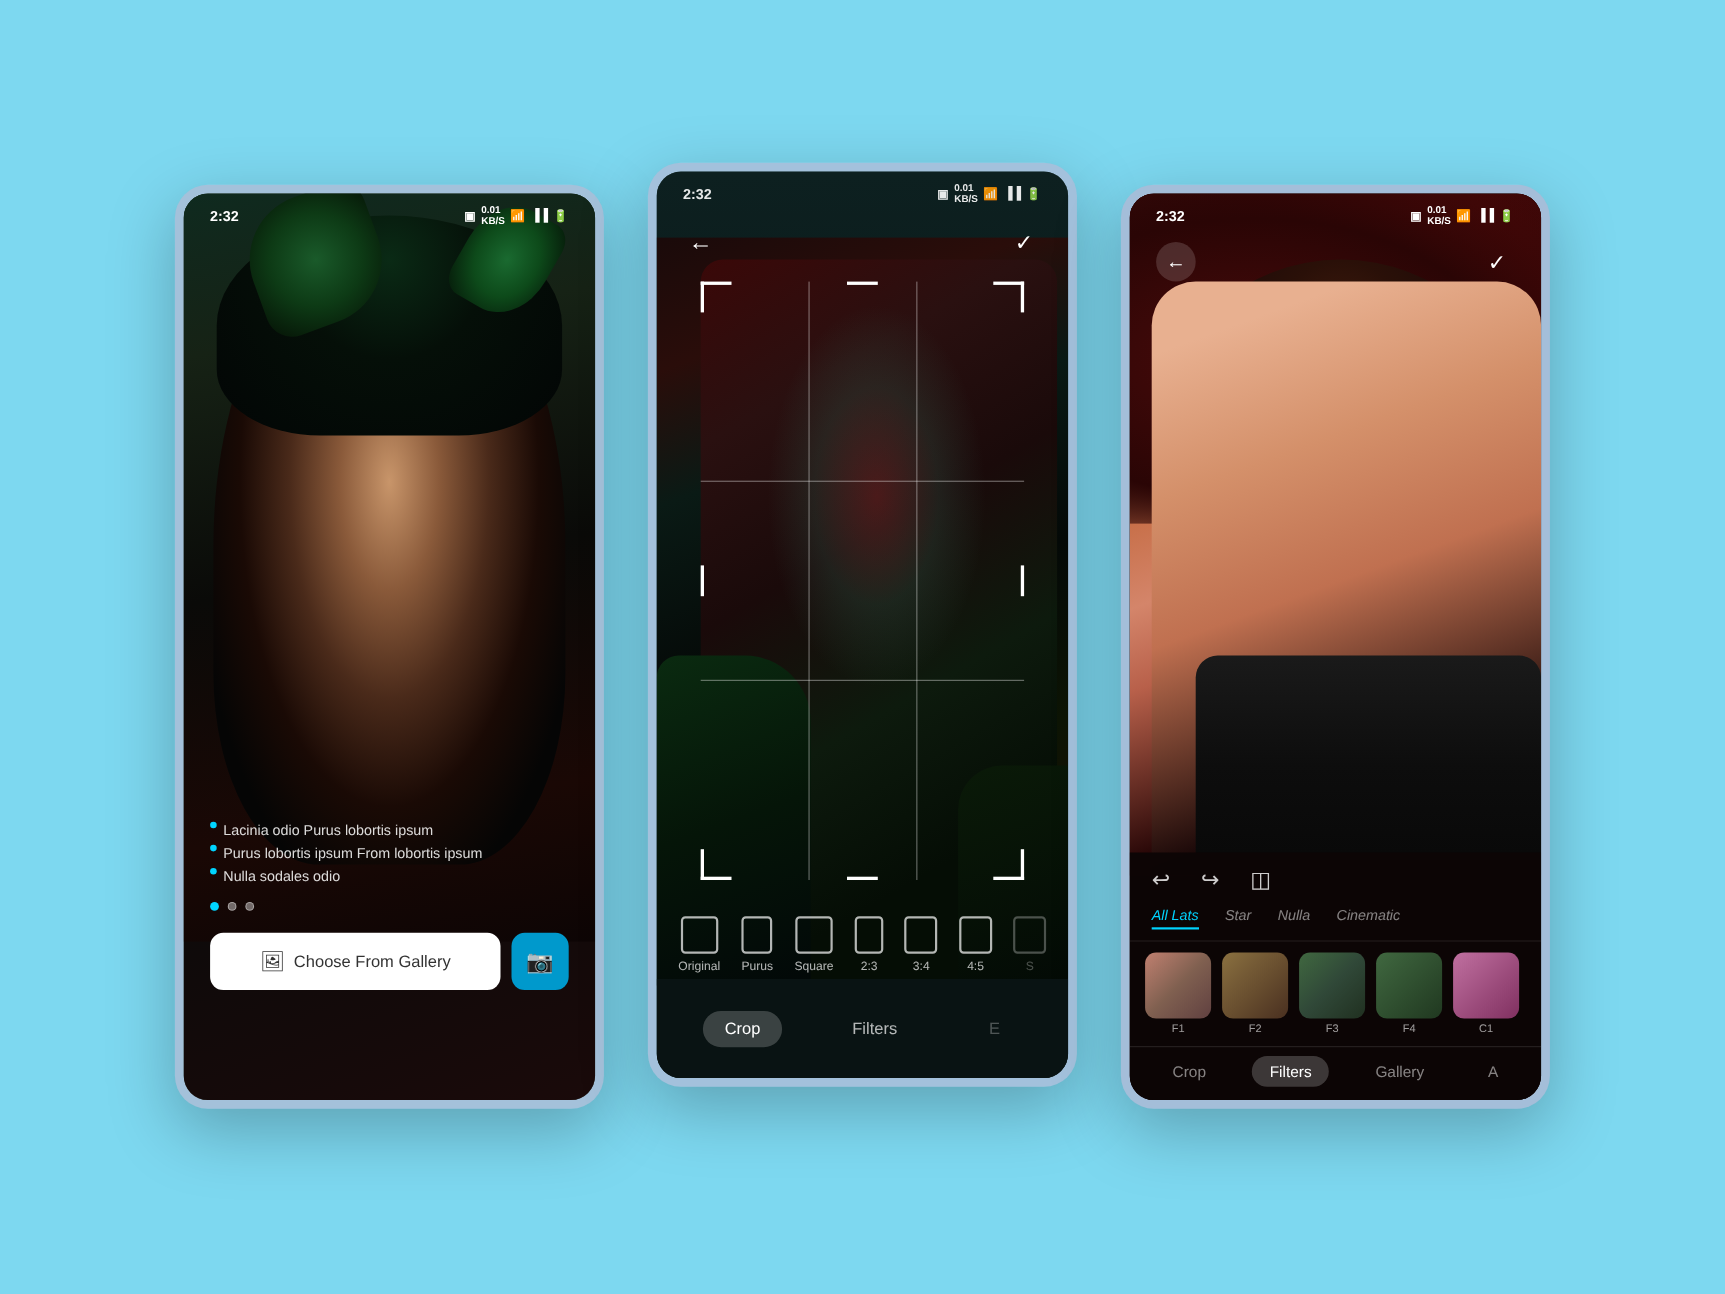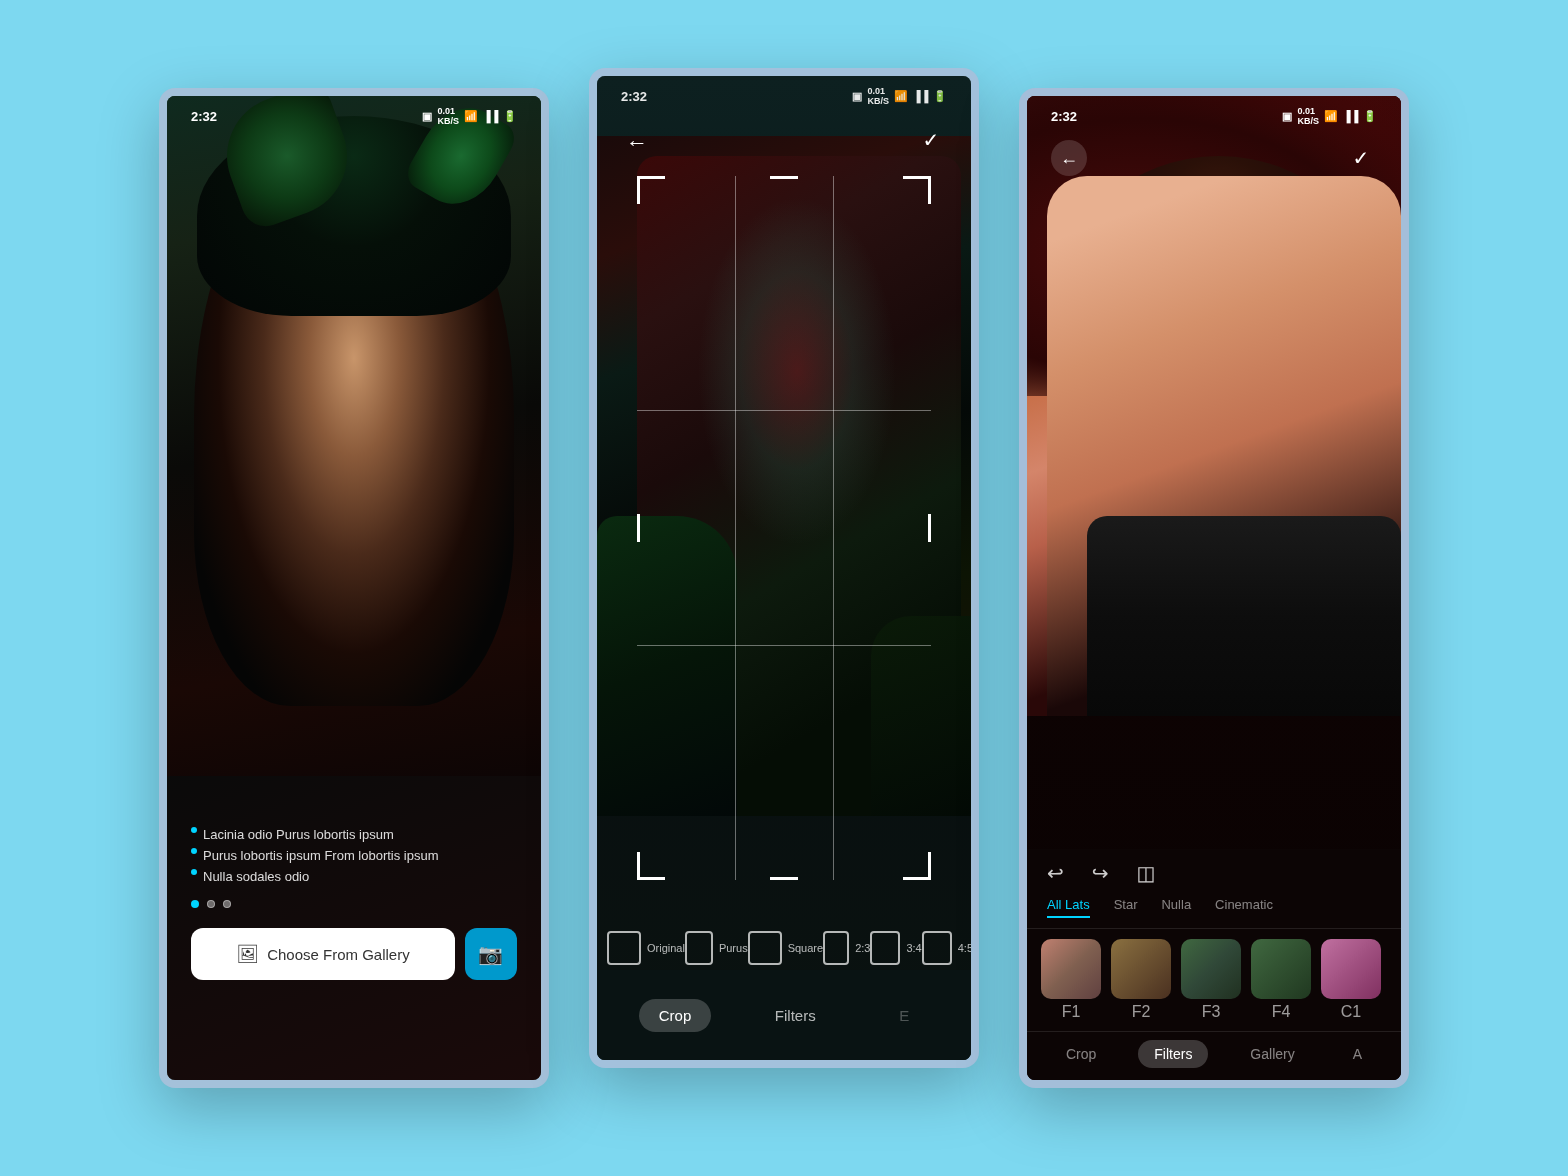--- a/index.html
+++ b/index.html
@@ -11,22 +11,22 @@
       align-items: center;
       justify-content: center;
       gap: 40px;
       font-family: -apple-system, BlinkMacSystemFont, 'Segoe UI', sans-serif;
       overflow: hidden;
     }
 
     
     .phone {
       width: 390px;
-      height: 1000px;
-      border-radius: 16px;
+      height: 840px;
+      border-radius: 30px;
       border: 8px solid rgba(180,210,240,0.9);
       background: #111;
       overflow: hidden;
       position: relative;
       box-shadow: 0 20px 60px rgba(0,0,0,0.25), inset 0 0 0 2px rgba(255,255,255,0.3);
     }
 
     
     .status-bar {
       display: flex;
@@ -253,21 +253,21 @@
       position: absolute;
       bottom: 95px; left: 0; right: 0;
       display: flex;
       align-items: center;
       justify-content: space-around;
       padding: 0 10px;
       z-index: 10;
     }
     .ratio-item {
       display: flex;
-      flex-direction: row;
+      flex-direction: column;
       align-items: center;
       gap: 6px;
       cursor: pointer;
     }
     .ratio-box {
       border: 2px solid rgba(255,255,255,0.7);
       border-radius: 4px;
     }
     .ratio-label {
       color: rgba(255,255,255,0.7);
@@ -367,20 +367,21 @@
       display: flex;
       gap: 24px;
       padding: 4px 20px 10px;
       border-bottom: 1px solid rgba(255,255,255,0.1);
     }
     .p3-filter-tab {
       font-size: 13px;
       color: rgba(255,255,255,0.5);
       cursor: pointer;
       padding-bottom: 4px;
+      font-style: italic;
     }
     .p3-filter-tab-active {
       color: #00d4ff;
       border-bottom: 2px solid #00d4ff;
     }
     .p3-filter-row {
       display: flex;
       gap: 10px;
       padding: 10px 14px;
       overflow-x: hidden;
@@ -392,21 +393,21 @@
       gap: 4px;
       cursor: pointer;
     }
     .p3-filter-thumb {
       width: 60px; height: 60px;
       border-radius: 10px;
       overflow: hidden;
     }
     .p3-filter-label {
       color: rgba(255,255,255,0.6);
-      font-size: 16px;
+      font-size: 10px;
     }
     .p3-bottom-tabs {
       display: flex;
       justify-content: space-around;
       padding: 8px 10px 12px;
       border-top: 1px solid rgba(255,255,255,0.1);
     }
     .p3-bottom-tab {
       color: rgba(255,255,255,0.5);
       font-size: 14px;

